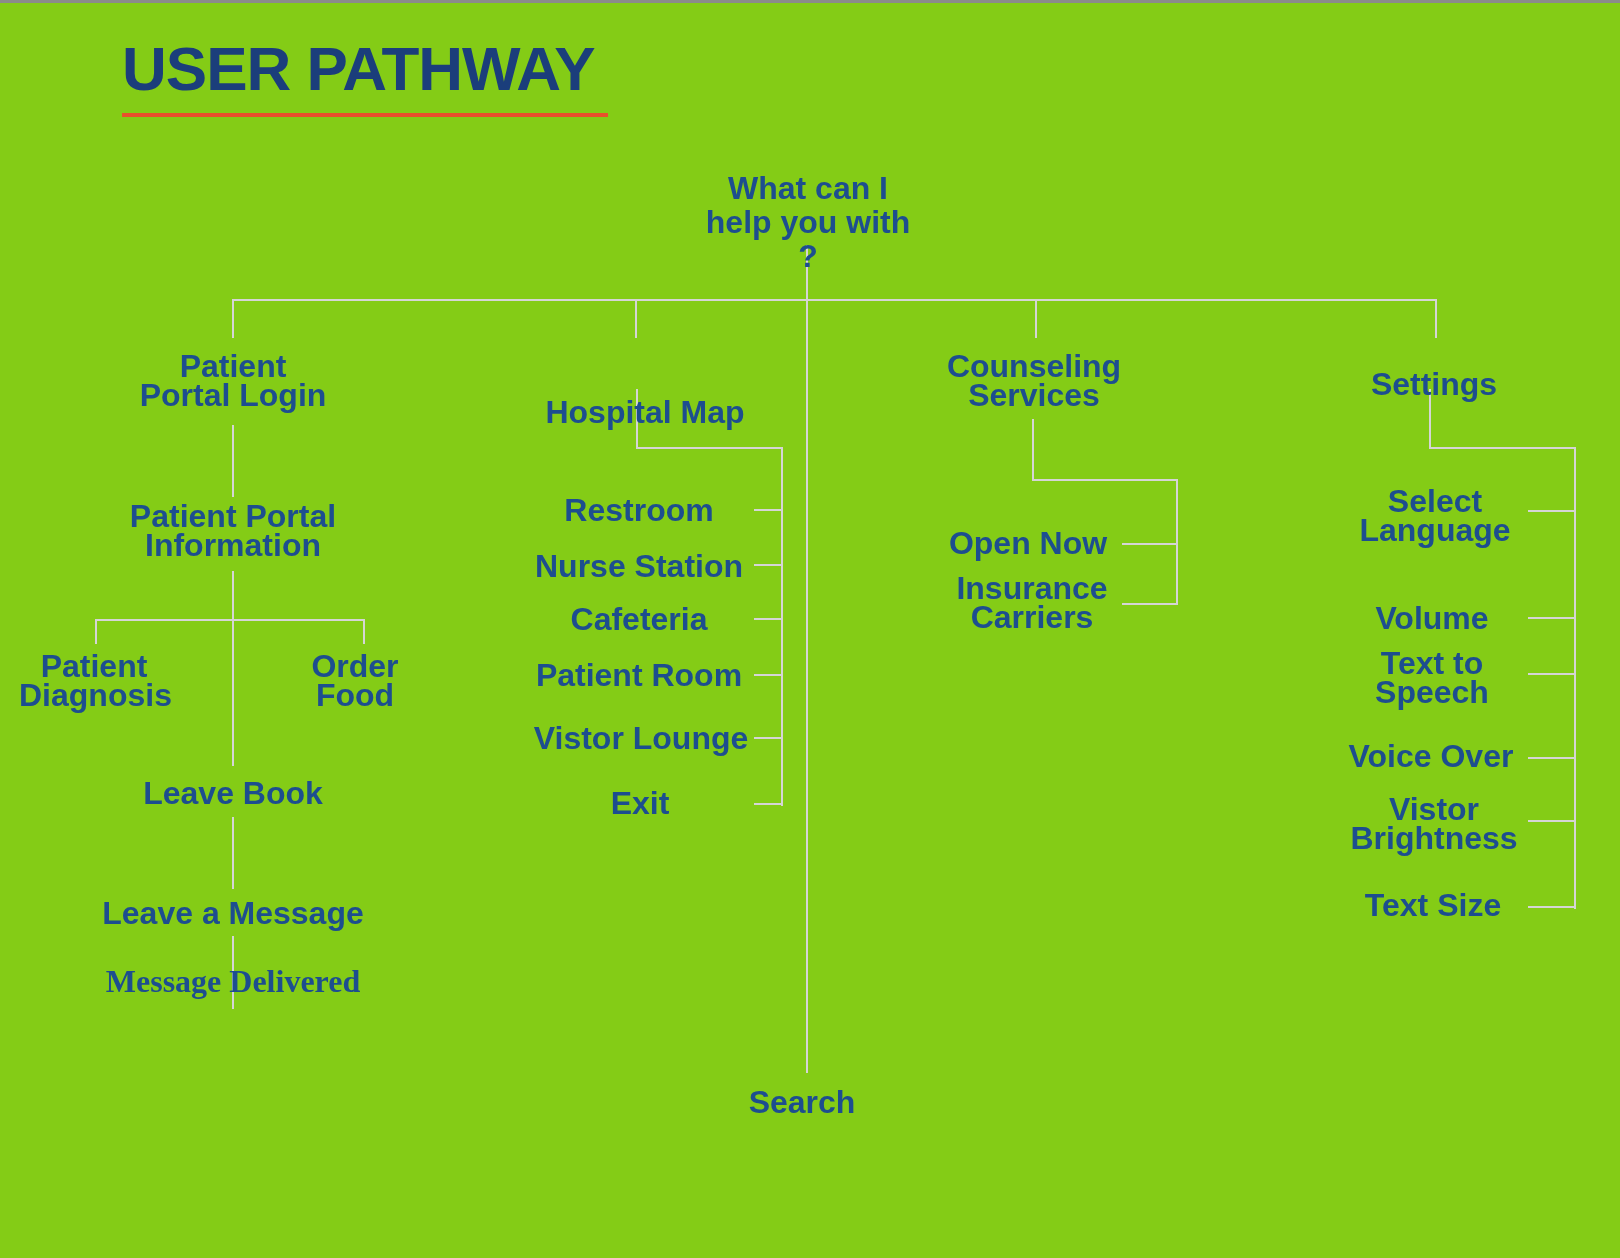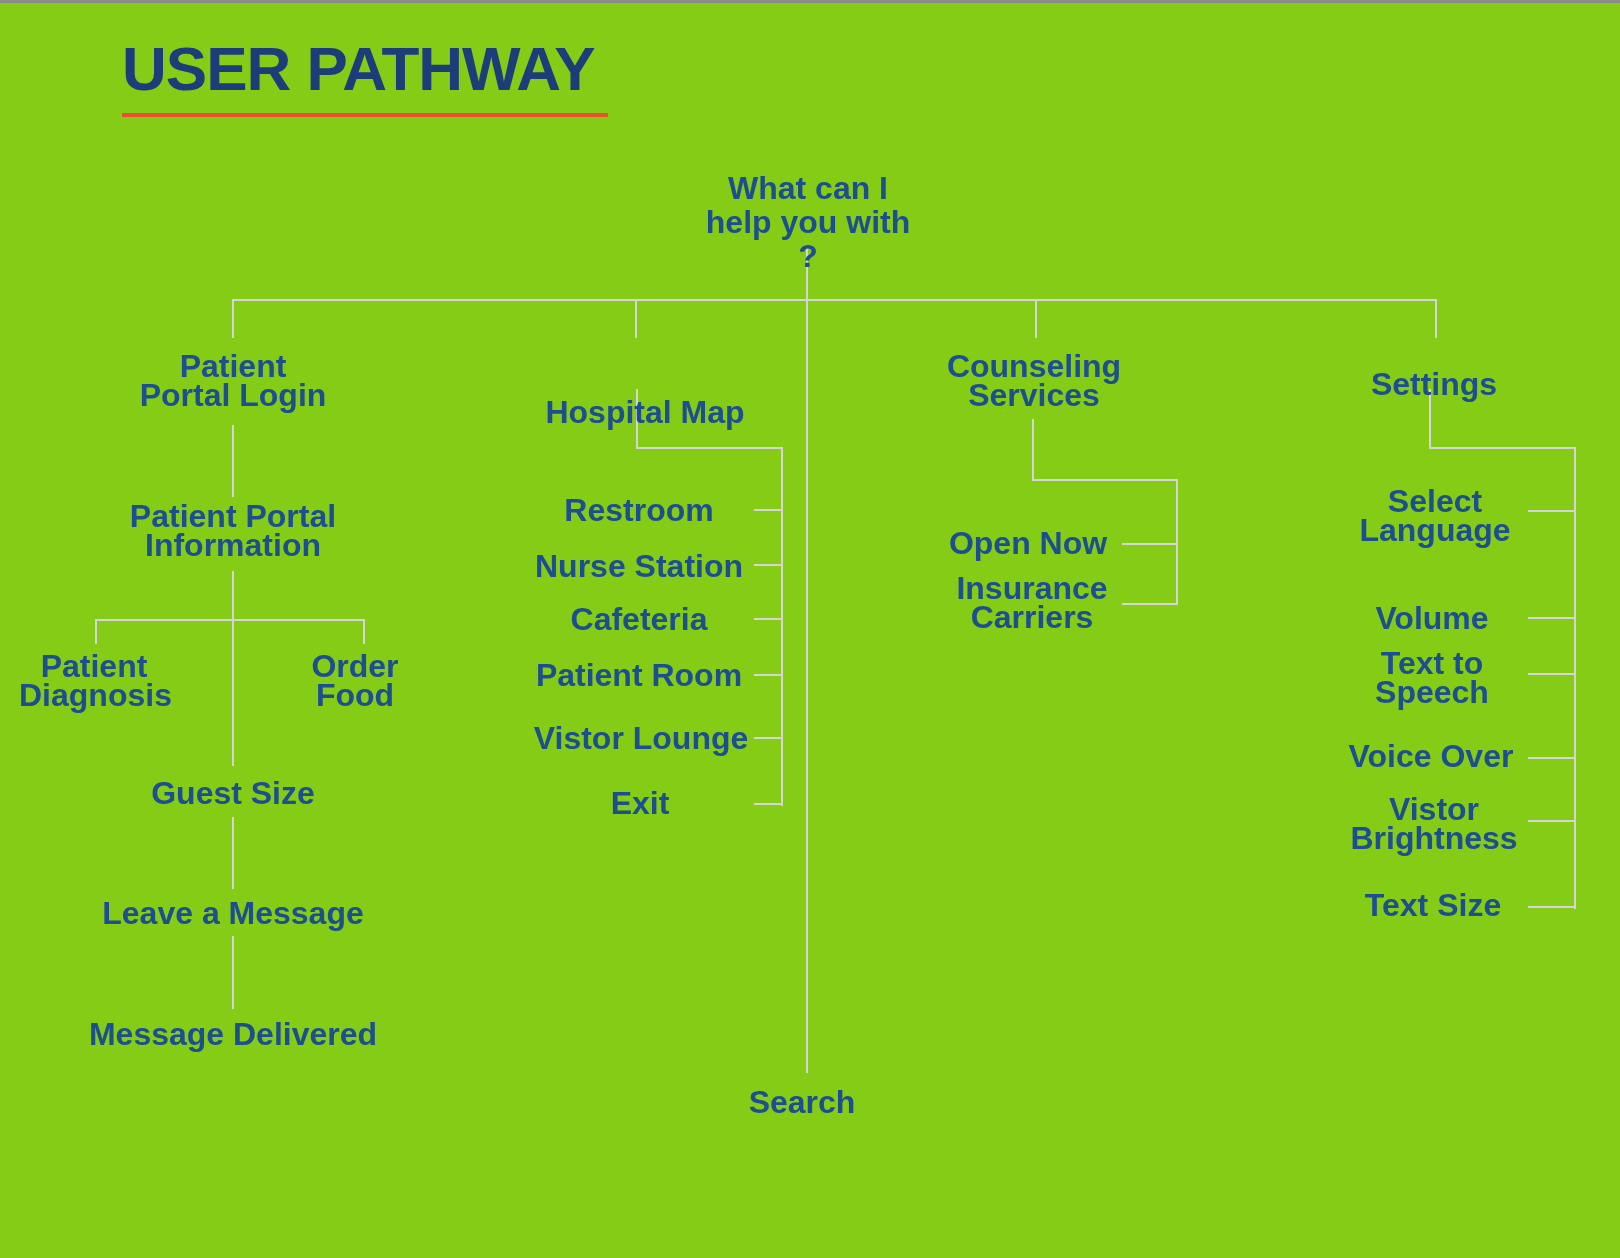--- a/index.html
+++ b/index.html
@@ -87,23 +87,23 @@
   <div class="line h" style="left:1528px;top:757px;width:47px;"></div>
   <div class="line h" style="left:1528px;top:820px;width:47px;"></div>
   <div class="line h" style="left:1528px;top:906px;width:47px;"></div>
 
   <div class="node root" style="left:808px;top:171px;width:230px;">What can I help you with ?</div>
 
   <div class="node" style="left:233px;top:352px;width:200px;">Patient Portal Login</div>
   <div class="node" style="left:233px;top:502px;width:210px;text-align:center;">Patient Portal Information</div>
   <div class="node" style="left:94px;top:652px;width:150px;">Patient Diagnosis</div>
   <div class="node" style="left:355px;top:652px;width:110px;">Order Food</div>
-  <div class="node nowrap" style="left:233px;top:779px;">Guest Size</div>
+  <div class="node nowrap" style="left:233px;top:779px;">Leave Book</div>
   <div class="node nowrap" style="left:233px;top:899px;">Leave a Message</div>
-  <div class="node nowrap" style="left:233px;top:1020px;">Message Delivered</div>
+  <div class="node nowrap" style="left:233px;top:967px;font-family:Liberation Serif, serif;">Message Delivered</div>
 
   <div class="node nowrap" style="left:645px;top:354px;margin-top:44px;">Hospital Map</div>
   <div class="node nowrap" style="left:639px;top:496px;text-align:right;">Restroom</div>
   <div class="node nowrap" style="left:639px;top:552px;">Nurse Station</div>
   <div class="node nowrap" style="left:639px;top:605px;">Cafeteria</div>
   <div class="node nowrap" style="left:639px;top:661px;">Patient Room</div>
   <div class="node nowrap" style="left:641px;top:724px;">Vistor Lounge</div>
   <div class="node nowrap" style="left:640px;top:789px;">Exit</div>
 
   <div class="node" style="left:1034px;top:352px;width:190px;">Counseling Services</div>

